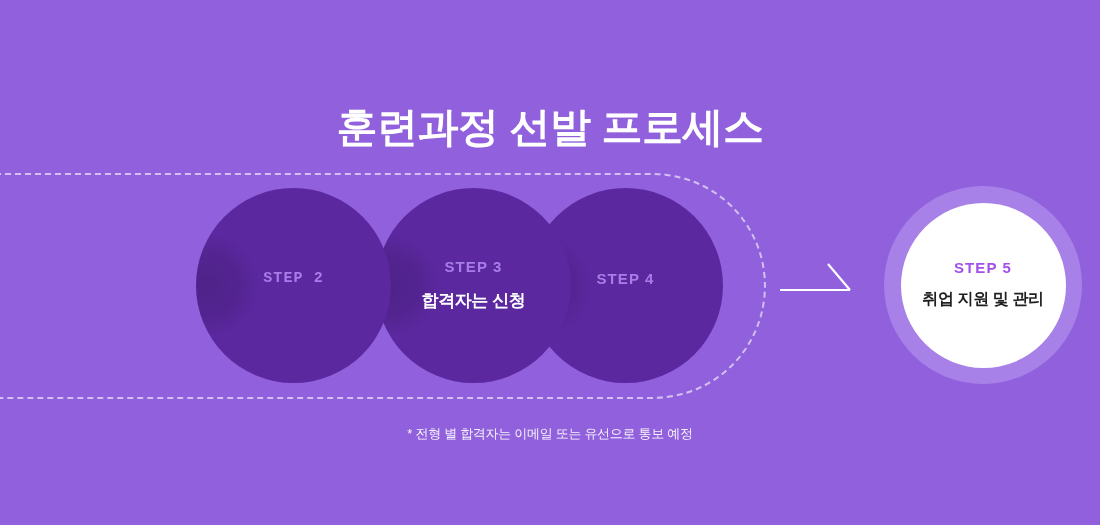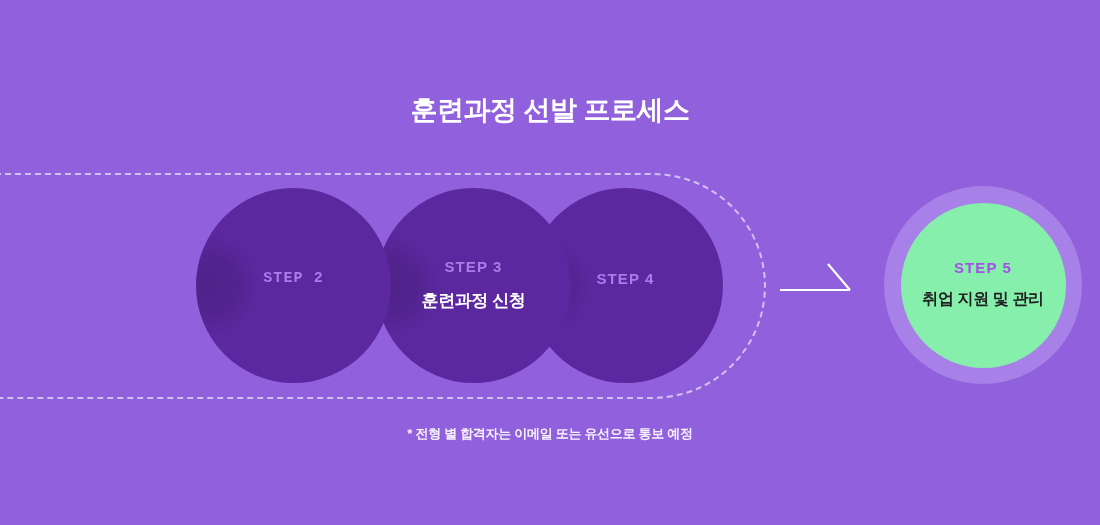--- a/index.html
+++ b/index.html
@@ -22,21 +22,21 @@
   }
 
   
   #page-title {
     position: absolute;
     left: 0;
     top: 76px;
     width: 1100px;
     text-align: center;
     color: #ffffff;
-    font-size: 27px;
+    font-size: 41px;
     font-weight: bold;
     letter-spacing: -0.5px;
     line-height: 1.2;
     white-space: nowrap;
   }
 
   
   #dashed-outline {
     position: absolute;
     left: -118px;
@@ -124,21 +124,21 @@
     background: #a780e8;
     display: flex;
     align-items: center;
     justify-content: center;
     box-sizing: border-box;
   }
   #step-5-inner {
     width: 165px;
     height: 165px;
     border-radius: 50%;
-    background: #86efac;
+    background: #ffffff;
     display: flex;
     flex-direction: column;
     align-items: center;
     justify-content: center;
     text-align: center;
   }
   #step-5 .step-label-5 {
     color: #a44fe8;
     font-size: 15px;
     font-weight: bold;
@@ -159,40 +159,39 @@
   #footnote {
     position: absolute;
     left: 0;
     top: 425px;
     width: 1100px;
     text-align: center;
     color: rgba(255,255,255,0.92);
     font-size: 13px;
     letter-spacing: -0.3px;
     white-space: nowrap;
-    font-weight: bold;
   }
 </style>
 </head>
 <body>
 
 <div id="stage">
 
   <h1 id="page-title">훈련과정 선발 프로세스</h1>
 
   <div id="dashed-outline"></div>
 
 
   <div class="step-circle s2">
     <div class="step-label">STEP 2</div>
   </div>
 
   <div class="step-circle s3">
     <div class="step-label">STEP 3</div>
-    <div class="step-text">훈련과정 신청</div>
+    <div class="step-text">합격자는 신청</div>
   </div>
 
   <div class="step-circle s4">
     <div class="step-label">STEP 4</div>
   </div>
 
   <svg id="flow-arrow" viewBox="0 0 84 44" aria-hidden="true">
     <path d="M2 32 L72 32 M72 32 L50 6" stroke="#ffffff" stroke-width="2.2" fill="none" stroke-linecap="butt"></path>
   </svg>
 

